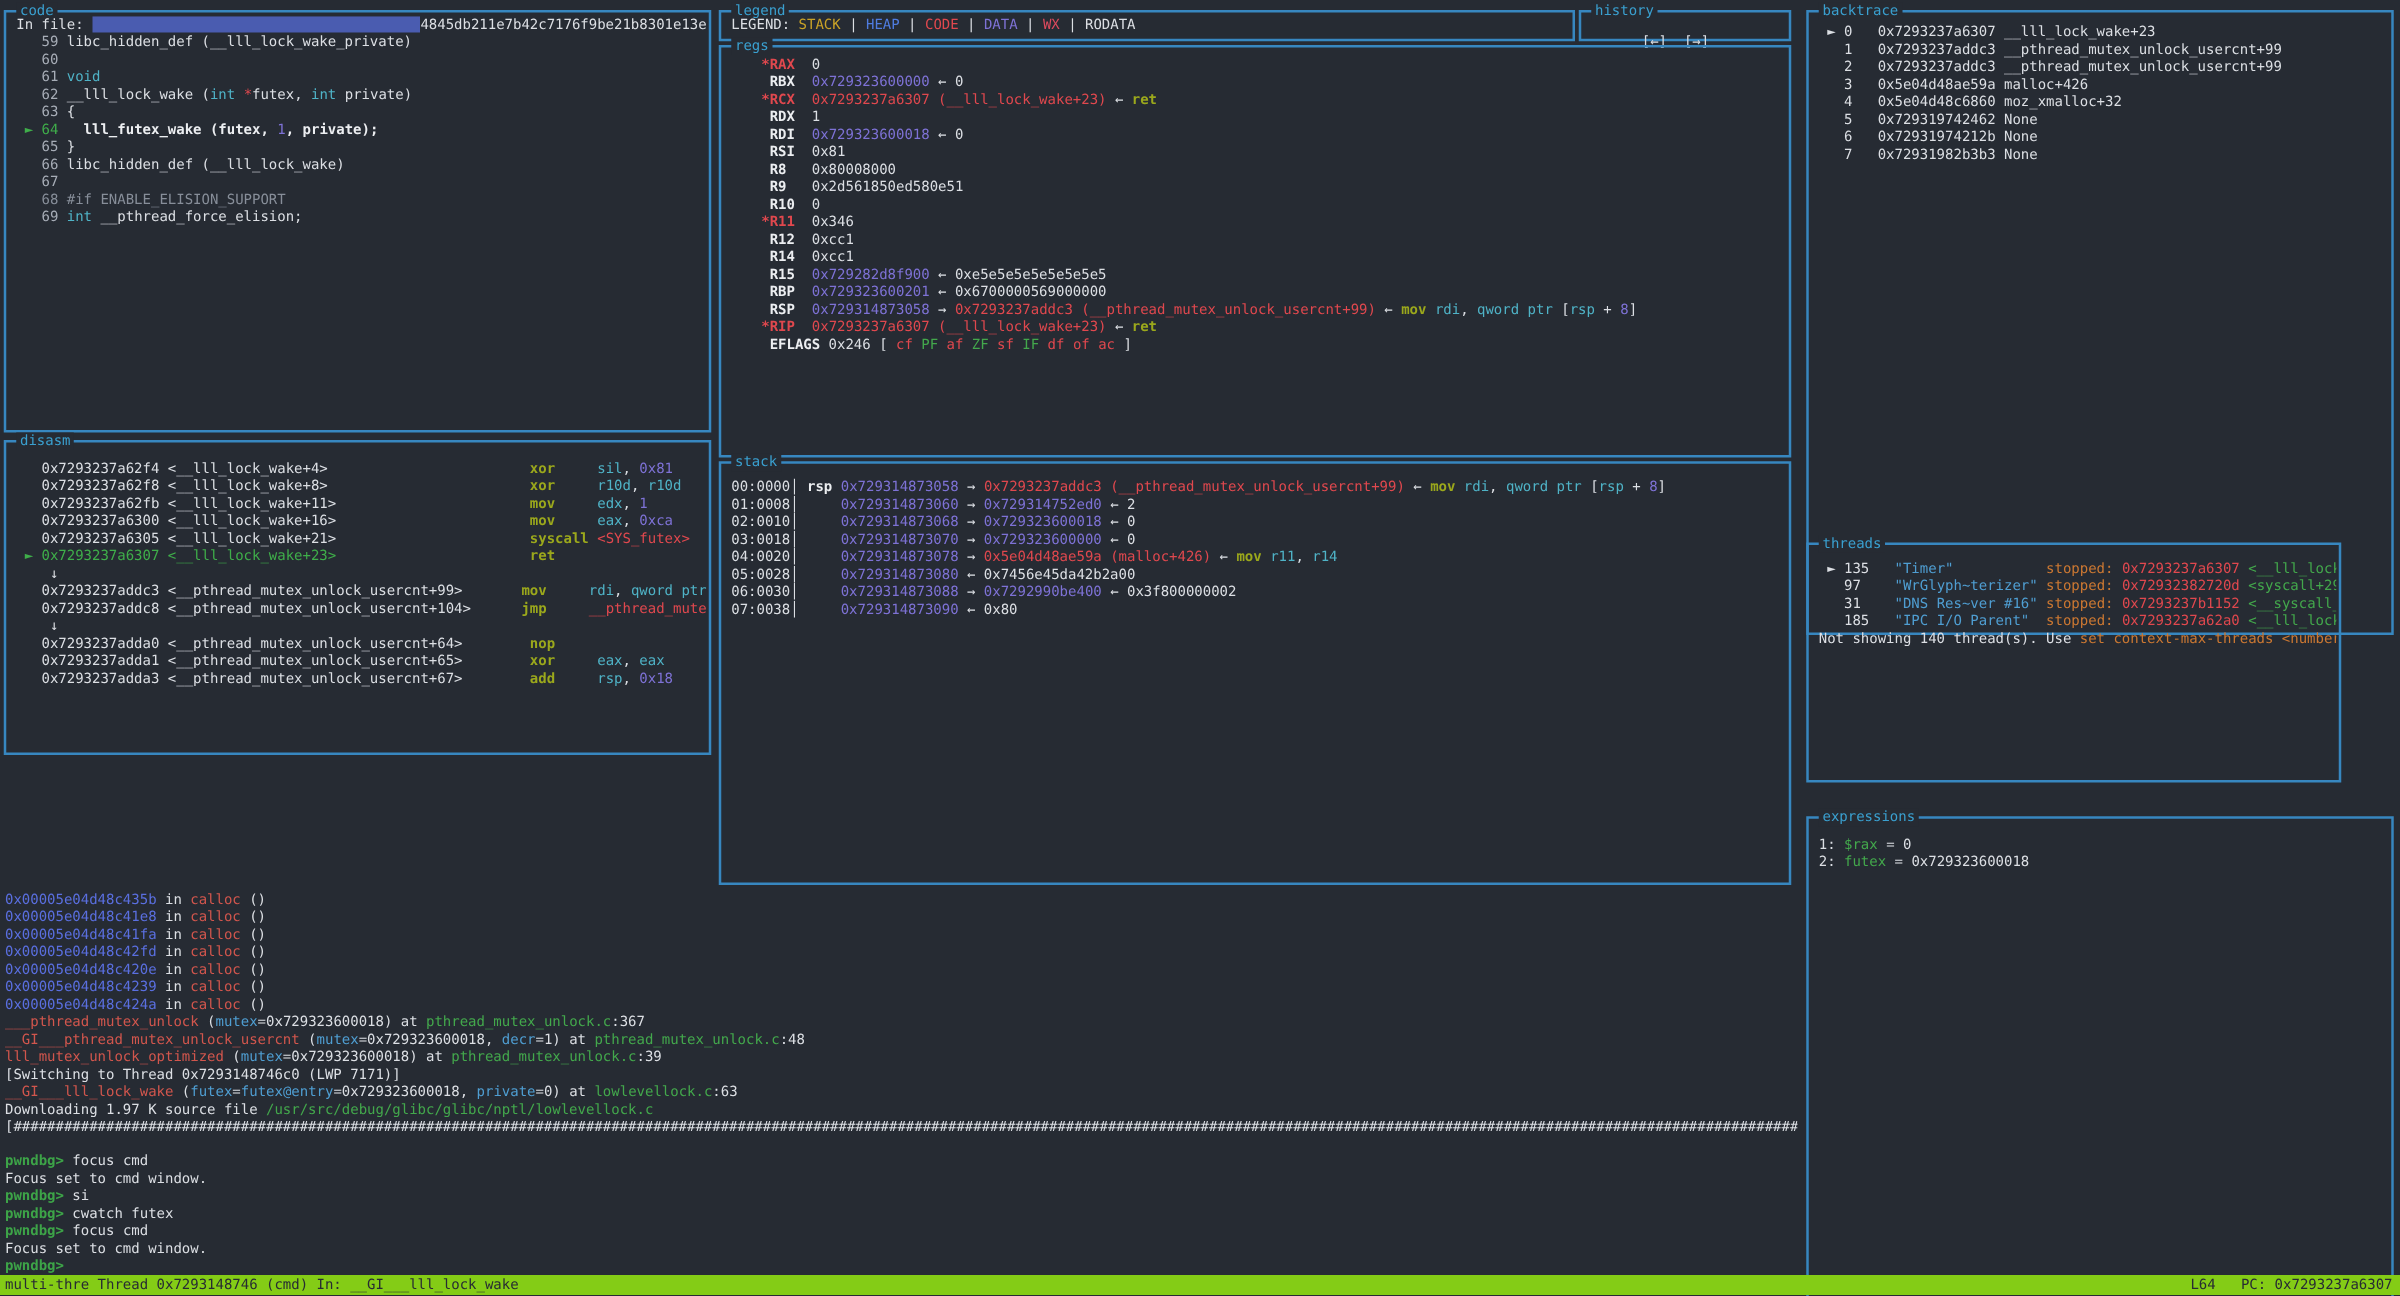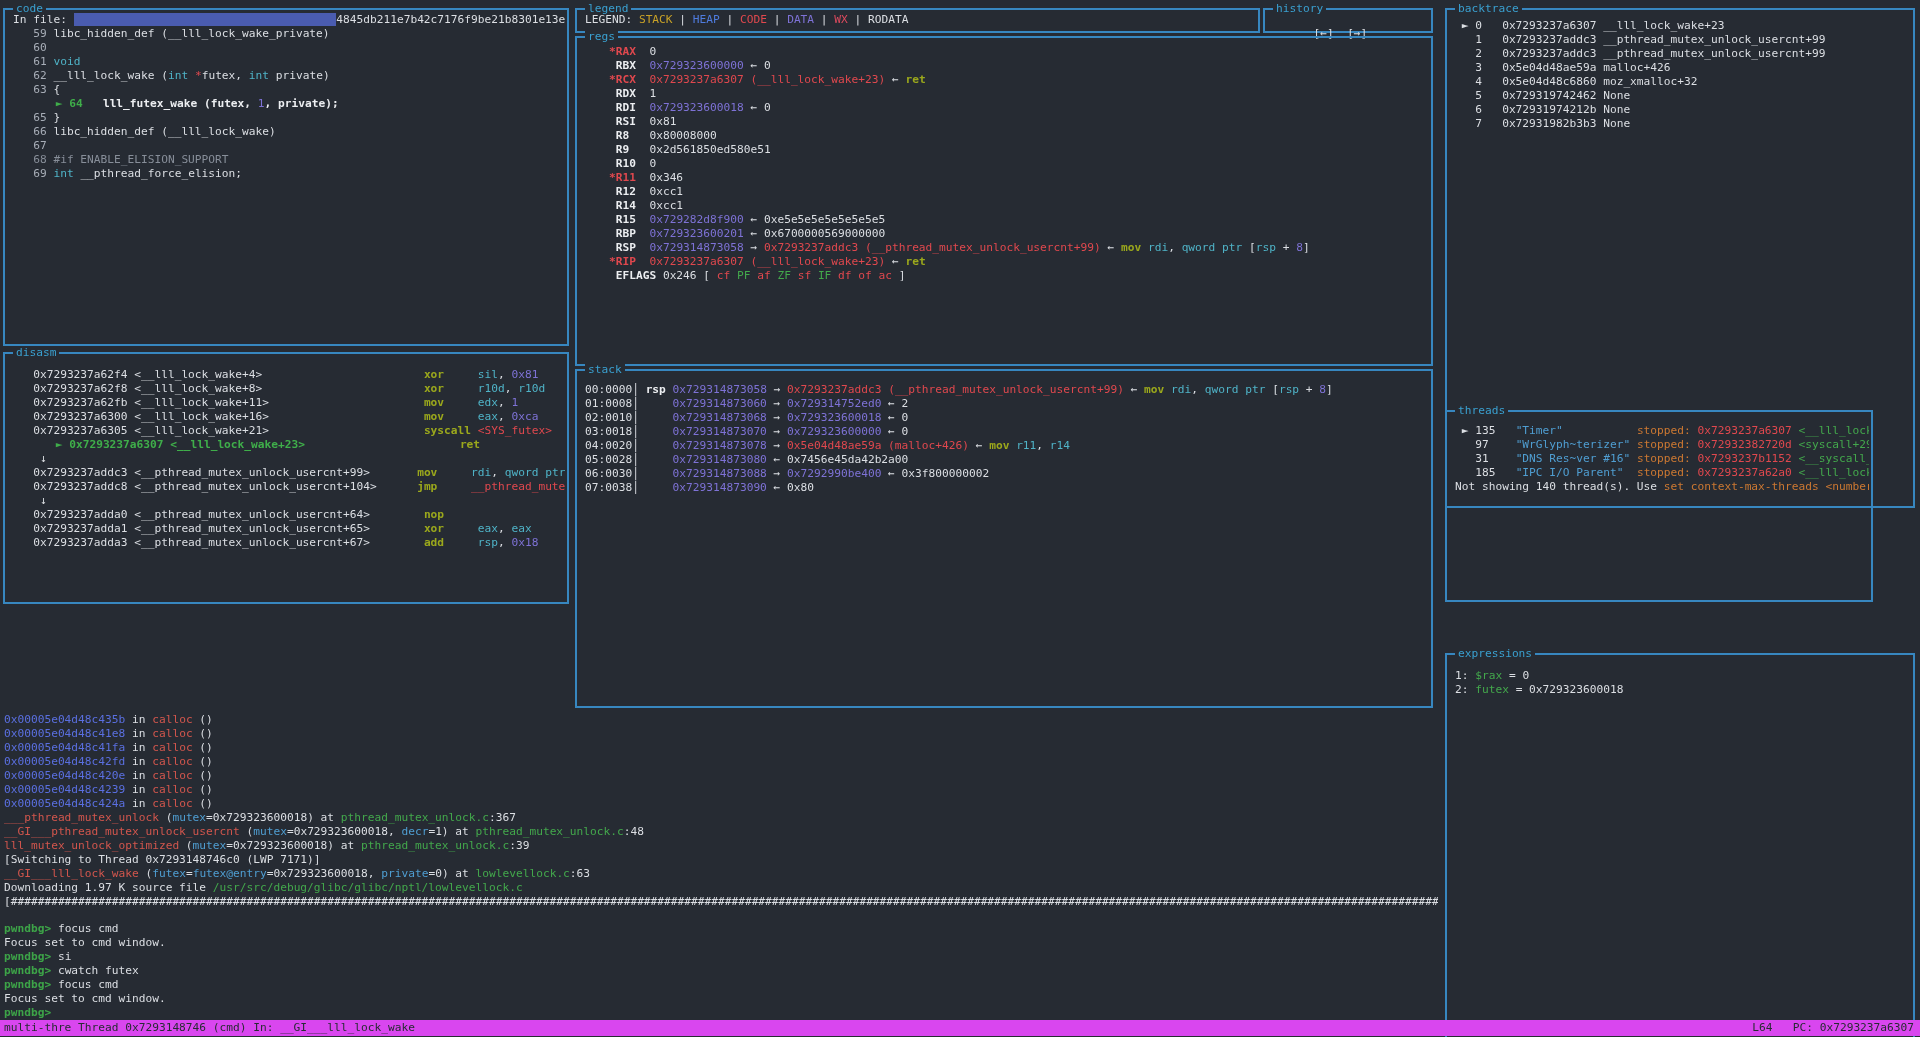--- a/index.html
+++ b/index.html
@@ -18,36 +18,36 @@
   .tline { white-space:pre; height:14px; line-height:14px; }
   .freeblock { position:absolute; overflow:hidden; }
   
   .c-w   { color:#dcdfe4; }
   .c-bw  { color:#eceef1; font-weight:bold; }
   .c-dim { color:#878e99; }
   .c-num { color:#a7adb7; }
   .c-red { color:#e0484e; }
   .c-bred{ color:#e0484e; font-weight:bold; }
   .c-grn { color:#43a84c; }
-  .c-bgrn{ color:#3fae4a; font-weight:bold;margin-left:36px; }
+  .c-bgrn{ color:#3fae4a; font-weight:normal; }
   .c-oli { color:#9ba81c; font-weight:bold; }
   .c-cyn { color:#4fb3c7; }
   .c-pur { color:#7e72d6; }
   .c-blu { color:#4f9ed2; }
   .c-blu2{ color:#5a6fe0; }
   .c-blu3{ color:#4f7ce0; }
   .c-org { color:#cc7832; }
   .c-yel { color:#c9a227; }
   .c-wx  { color:#dd4a5e; }
   .c-fno { color:#d2564d; }
   .c-prompt { color:#3da448; font-weight:bold; }
   .c-redact { background:#4a5cb0; color:transparent; }
   .statusbar {
     position:absolute; left:0; top:1020px; width:1920px; height:16px;
-    background:#d946ef; color:#272b33; white-space:pre;
+    background:#84cc16; color:#272b33; white-space:pre;
     display:flex; justify-content:space-between; line-height:15px;
   }
   .statusbar .left { padding-left:4px; }
   .statusbar .right { padding-right:6px; }
   .histbtns { position:absolute; left:8px; top:4px; white-space:pre; color:#dcdfe4; }
   .histbtns span { cursor:default; }
 </style>
 </head>
 <body>
 
@@ -148,21 +148,21 @@
         <div class="tline"><span class="c-w">   1   0x7293237addc3 __pthread_mutex_unlock_usercnt+99</span></div>
         <div class="tline"><span class="c-w">   2   0x7293237addc3 __pthread_mutex_unlock_usercnt+99</span></div>
         <div class="tline"><span class="c-w">   3   0x5e04d48ae59a malloc+426</span></div>
         <div class="tline"><span class="c-w">   4   0x5e04d48c6860 moz_xmalloc+32</span></div>
         <div class="tline"><span class="c-w">   5   0x729319742462 None</span></div>
         <div class="tline"><span class="c-w">   6   0x72931974212b None</span></div>
         <div class="tline"><span class="c-w">   7   0x72931982b3b3 None</span></div>
       </div>
   </div>
 
-  <div class="panel" style="left:1445px; top:410px; width:428px; height:192px;">
+  <div class="panel" style="left:1445px; top:434px; width:428px; height:192px;">
     <span class="ptitle">threads</span>
     <div class="pcontent" style="top:12px;">
         <div class="tline"><span class="c-w"> ► 135   </span><span class="c-blu">"Timer"</span><span class="c-w">           </span><span class="c-org">stopped:</span><span class="c-w"> </span><span class="c-red">0x7293237a6307</span><span class="c-w"> </span><span class="c-grn">&lt;__lll_lock_wak</span></div>
         <div class="tline"><span class="c-w">   97    </span><span class="c-blu">"WrGlyph~terizer"</span><span class="c-w"> </span><span class="c-org">stopped:</span><span class="c-w"> </span><span class="c-red">0x72932382720d</span><span class="c-w"> </span><span class="c-grn">&lt;syscall+29&gt;</span></div>
         <div class="tline"><span class="c-w">   31    </span><span class="c-blu">"DNS Res~ver #16"</span><span class="c-w"> </span><span class="c-org">stopped:</span><span class="c-w"> </span><span class="c-red">0x7293237b1152</span><span class="c-w"> </span><span class="c-grn">&lt;__syscall_cance</span></div>
         <div class="tline"><span class="c-w">   185   </span><span class="c-blu">"IPC I/O Parent"</span><span class="c-w">  </span><span class="c-org">stopped:</span><span class="c-w"> </span><span class="c-red">0x7293237a62a0</span><span class="c-w"> </span><span class="c-grn">&lt;__lll_lock_wai</span></div>
         <div class="tline"><span class="c-w">Not showing 140 thread(s). Use </span><span class="c-org">set context-max-threads &lt;number of t</span></div>
       </div>
   </div>
 

